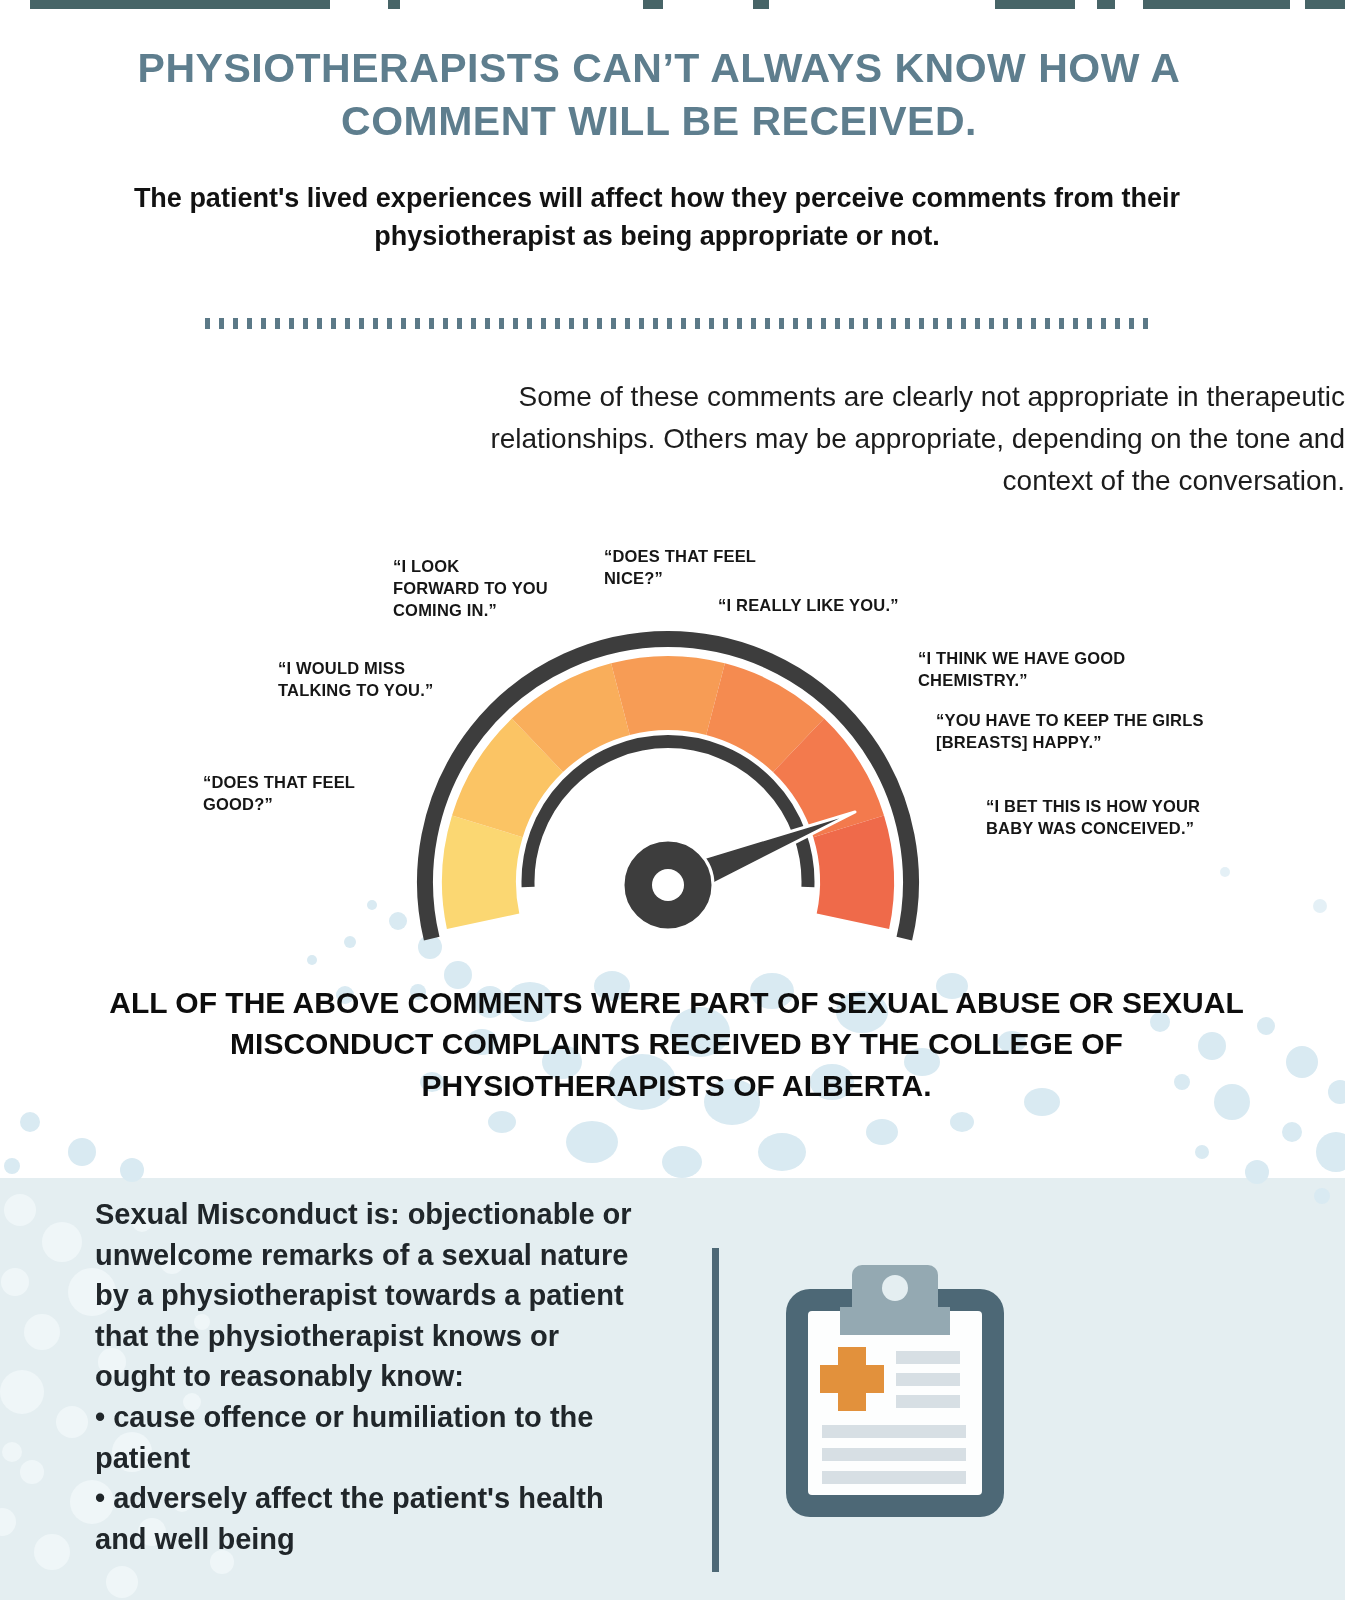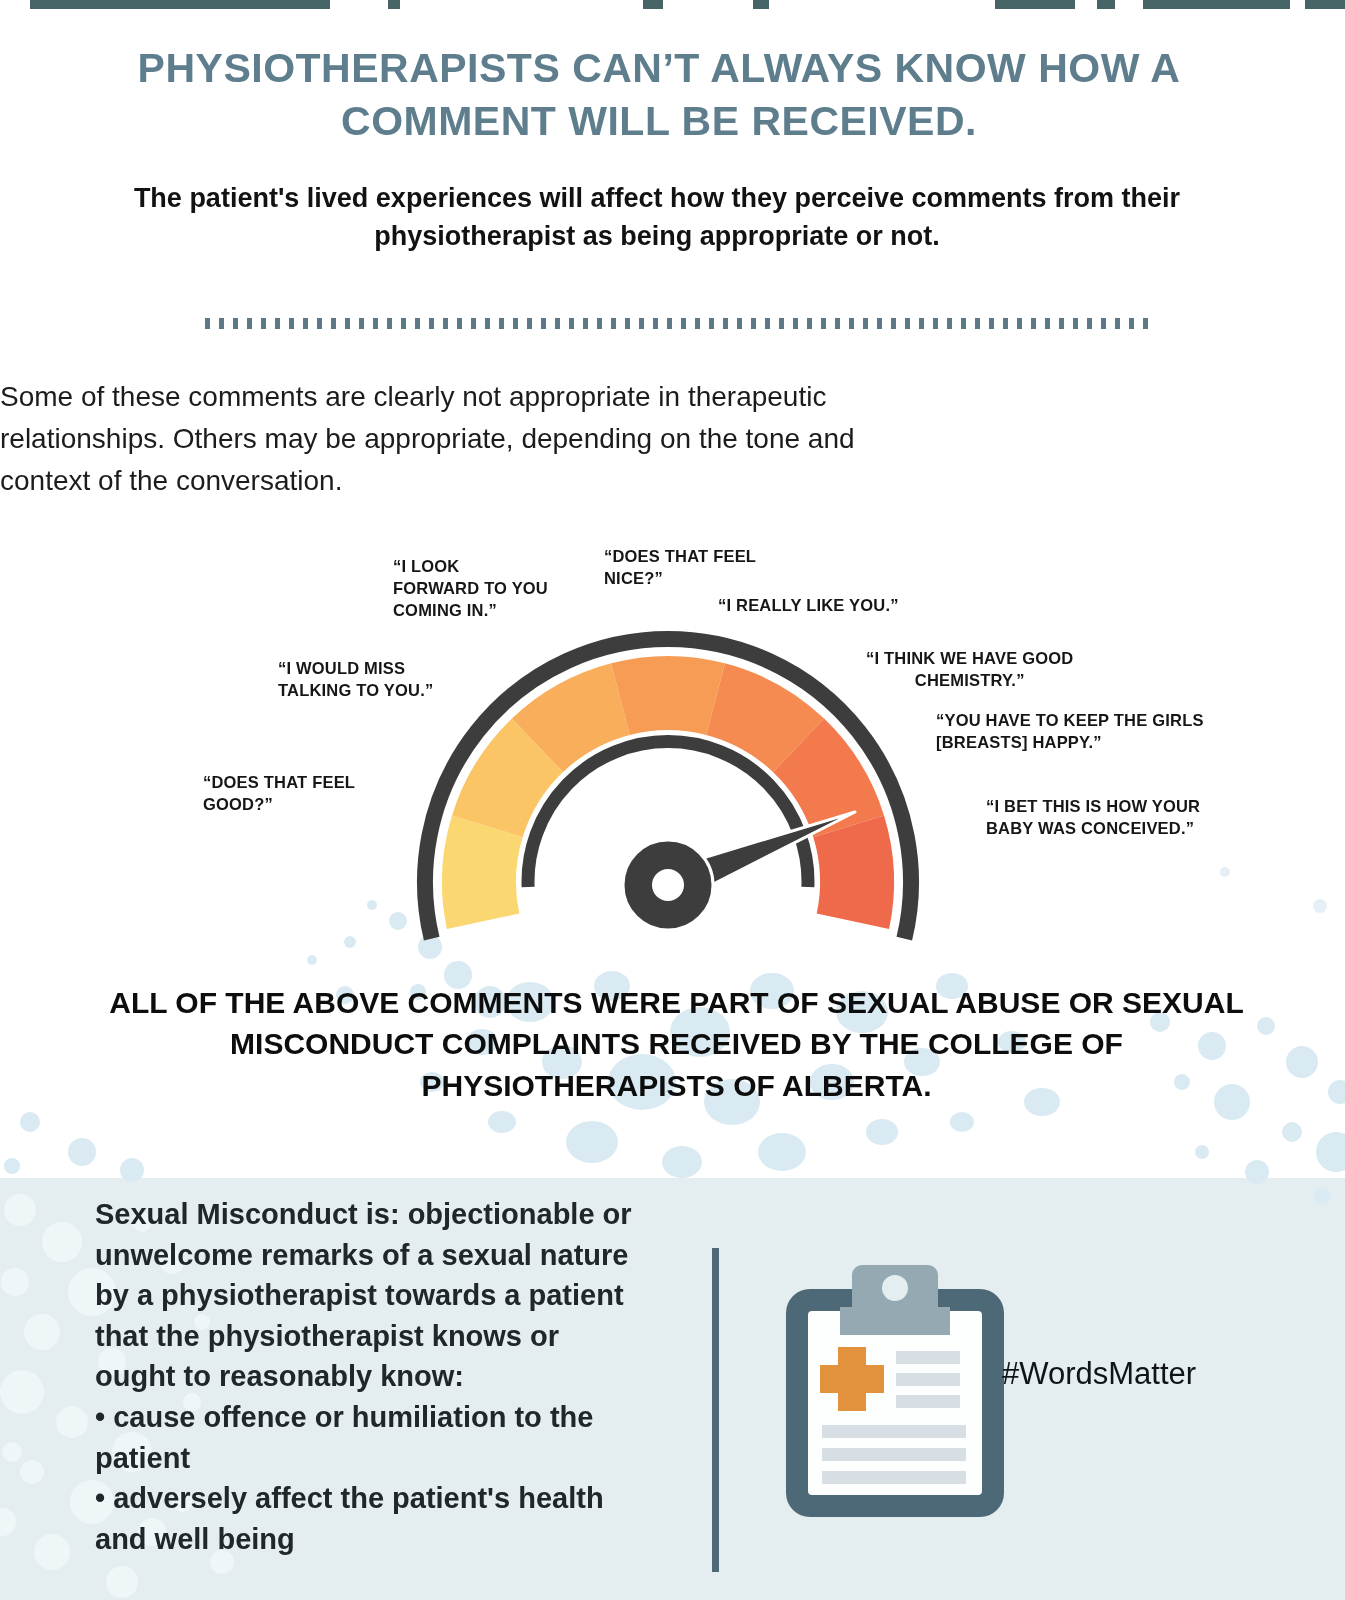--- a/index.html
+++ b/index.html
@@ -9,21 +9,21 @@
   
   .topbar-seg{position:absolute;top:0;height:9px;background:#2e4e52;opacity:.88;z-index:3;}
   
   .title{left:0;top:42px;width:1318px;text-align:center;color:#5e7e8e;
          font-size:41px;font-weight:bold;line-height:1.3;letter-spacing:.5px;
          white-space:pre-line;z-index:2;}
   .subtitle{left:0;top:180px;width:1314px;text-align:center;color:#121212;
          font-size:27px;font-weight:bold;line-height:1.4;white-space:pre-line;z-index:2;}
   .dotted-divider{left:205px;top:318px;width:948px;height:11px;z-index:2;
          background:repeating-linear-gradient(90deg,#5b7987 0 5px,rgba(0,0,0,0) 5px 14px);}
-  .intro{left:0;top:376px;width:1345px;text-align:left;color:#1c1c1c;
+  .intro{left:0;top:376px;width:1345px;text-align:right;color:#1c1c1c;
          font-size:28px;font-weight:400;line-height:1.5;white-space:pre-line;z-index:2;}
   
   .quote{position:absolute;color:#161616;font-size:16.5px;font-weight:bold;
          line-height:1.33;letter-spacing:.2px;white-space:pre-line;z-index:2;}
   
   .banner{left:54px;top:982px;width:1245px;text-align:center;color:#0d0d0d;
          font-size:30px;font-weight:800;line-height:1.38;white-space:pre-line;z-index:2;}
   
   .footer-bg{left:0;top:1178px;width:1345px;height:422px;background:#e4eef1;z-index:0;}
   .definition{left:95px;top:1194px;width:560px;color:#20262a;font-size:29px;
@@ -138,21 +138,21 @@
 context of the conversation.</div>
 
 <div class="quote" style="left:393px;top:556px;">“I LOOK
 FORWARD TO YOU
 COMING IN.”</div>
 <div class="quote" style="left:604px;top:546px;">“DOES THAT FEEL
 NICE?”</div>
 <div class="quote" style="left:718px;top:595px;">“I REALLY LIKE YOU.”</div>
 <div class="quote" style="left:278px;top:658px;">“I WOULD MISS
 TALKING TO YOU.”</div>
-<div class="quote" style="left:866px;top:648px;text-align:center;">“I THINK WE HAVE GOOD
+<div class="quote" style="left:918px;top:648px;">“I THINK WE HAVE GOOD
 CHEMISTRY.”</div>
 <div class="quote" style="left:936px;top:710px;">“YOU HAVE TO KEEP THE GIRLS
 [BREASTS] HAPPY.”</div>
 <div class="quote" style="left:203px;top:772px;">“DOES THAT FEEL
 GOOD?”</div>
 <div class="quote" style="left:986px;top:796px;">“I BET THIS IS HOW YOUR
 BABY WAS CONCEIVED.”</div>
 
 <svg class="abs gauge-wrap" viewBox="0 0 580 360">
 
@@ -202,14 +202,13 @@
   <rect x="124" y="96" width="64" height="13" fill="#d7dfe4"></rect>
   <rect x="124" y="118" width="64" height="13" fill="#d7dfe4"></rect>
   <rect x="124" y="140" width="64" height="13" fill="#d7dfe4"></rect>
 
   <rect x="50" y="170" width="144" height="13" fill="#d7dfe4"></rect>
   <rect x="50" y="193" width="144" height="13" fill="#d7dfe4"></rect>
   <rect x="50" y="216" width="144" height="13" fill="#d7dfe4"></rect>
 </svg>
 
 <div class="abs hashtags">
-  <div>#WordsMatter</div>
 </div>
 
 </body></html>

